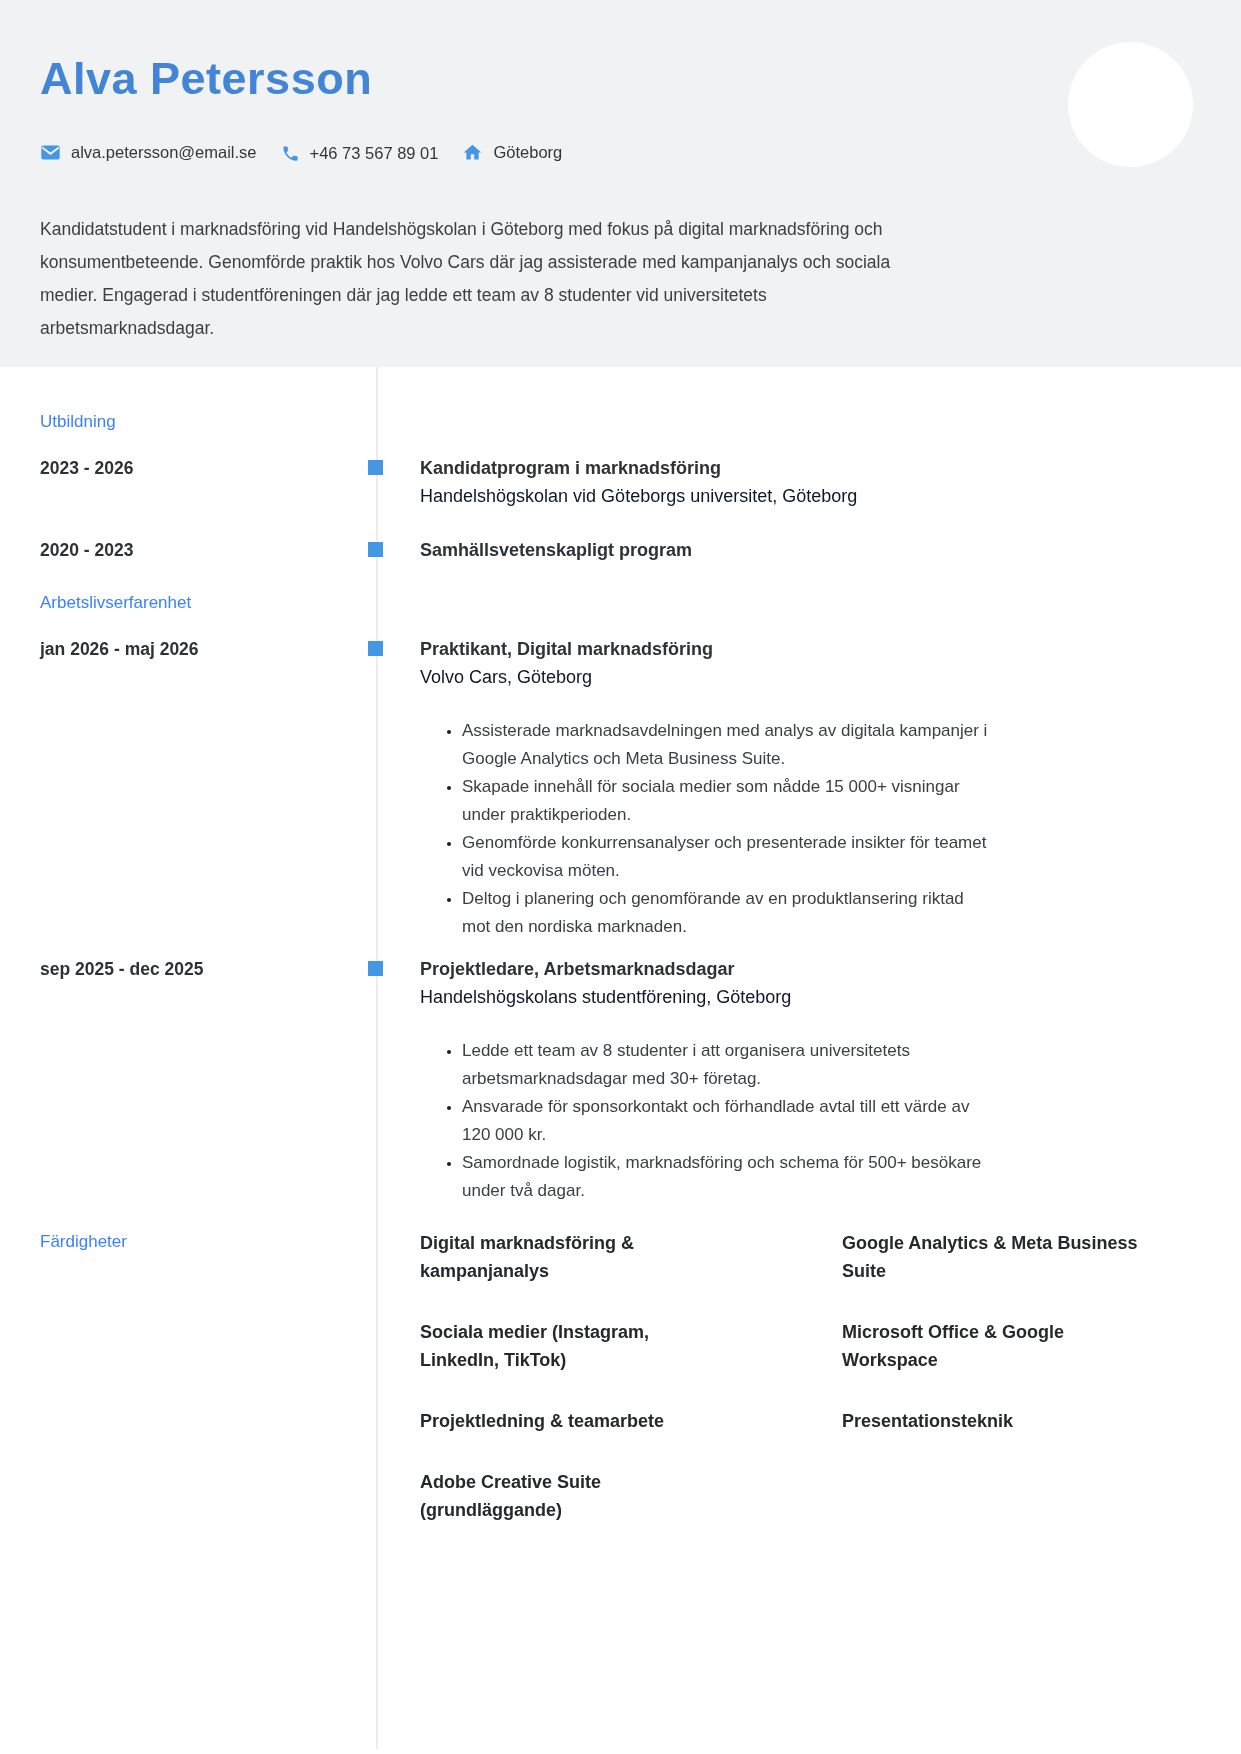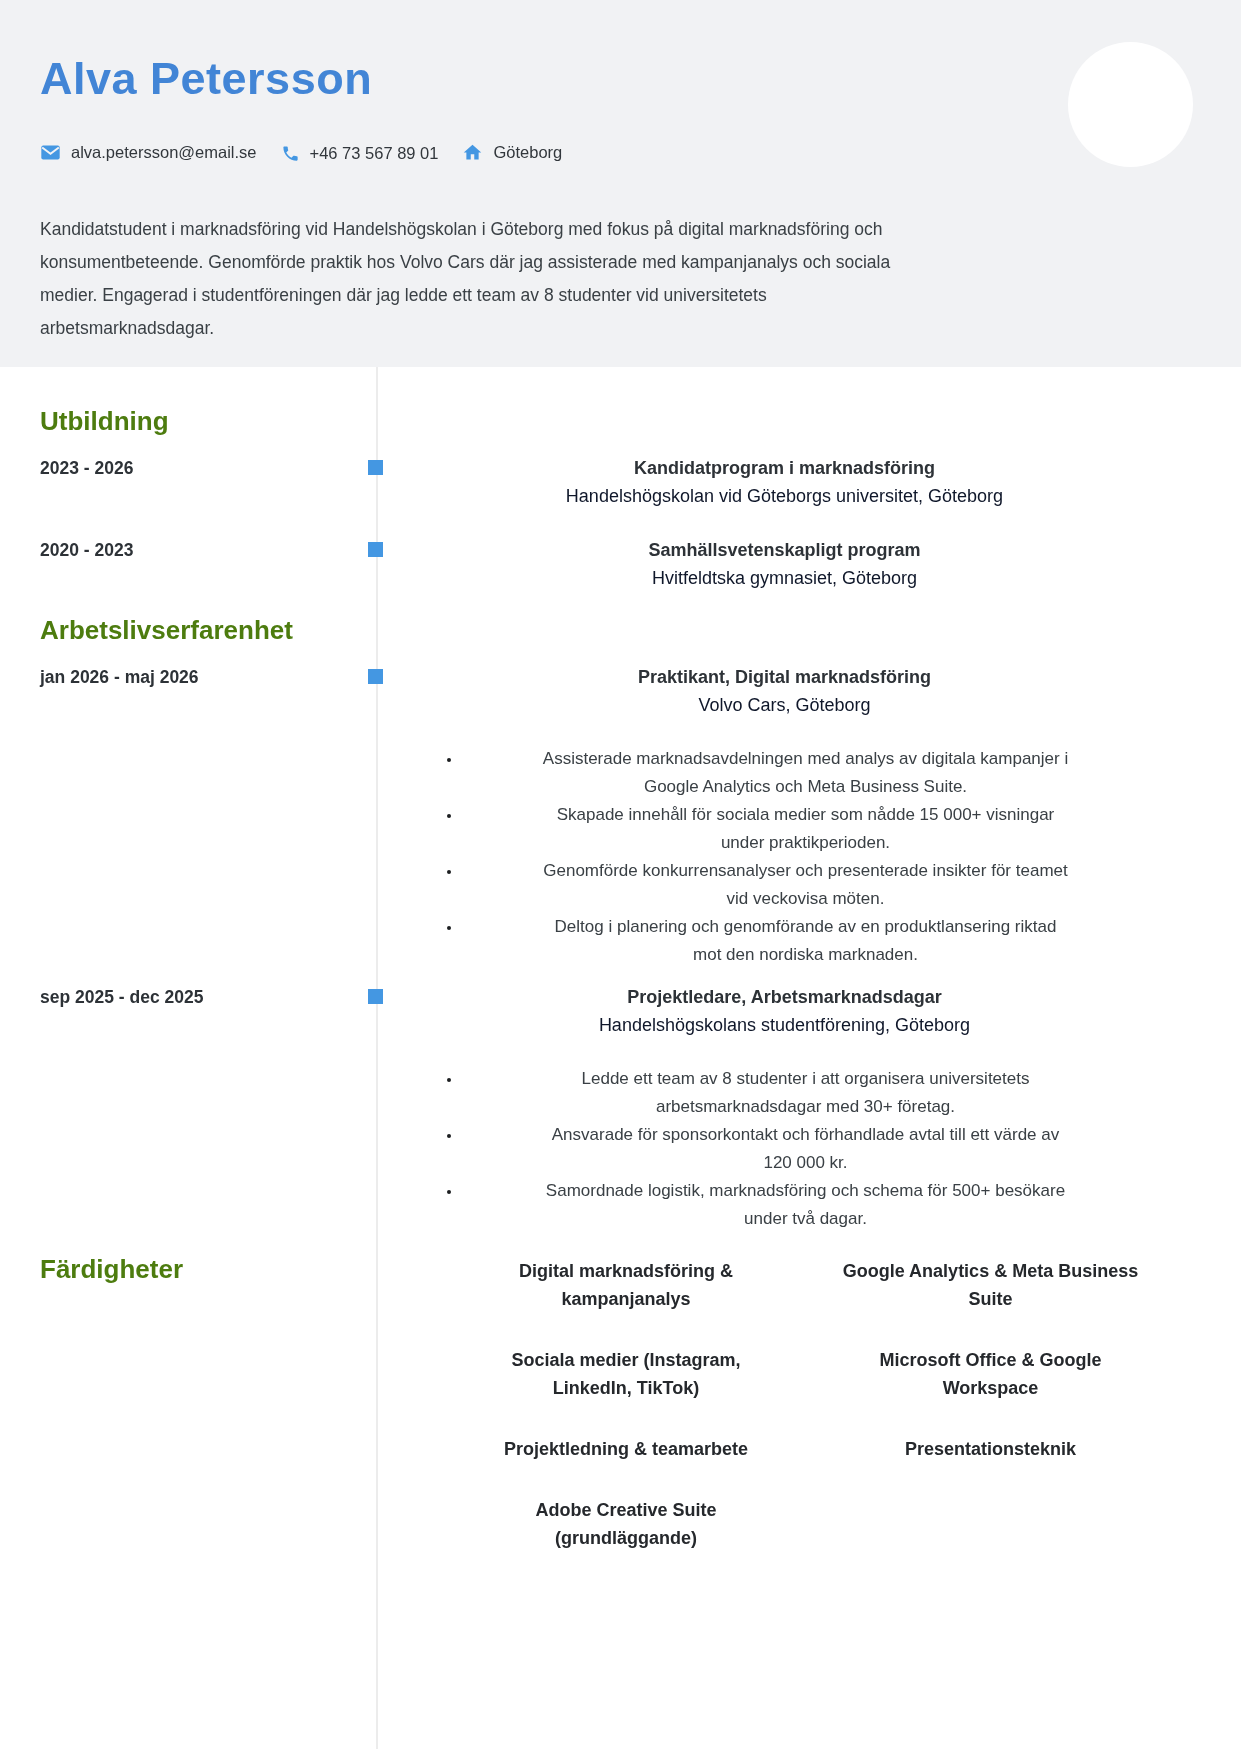--- a/index.html
+++ b/index.html
@@ -72,27 +72,27 @@
     top: 0;
     bottom: 0;
     width: 2px;
     background: #ececec;
   }
   .row {
     display: grid;
     grid-template-columns: 376px 1fr;
   }
   .cell-left { padding-left: 40px; }
-  .cell-right { position: relative; padding-left: 44px; padding-right: 92px; text-align: center; }
+  .cell-right { position: relative; padding-left: 44px; padding-right: 92px; }
 
   .section-title {
-    color: #4d7c0f;
-    font-size: 26px;
+    color: #3b82f6;
+    font-size: 17px;
     line-height: 25px;
-    font-weight: 700;
+    font-weight: 400;
   }
   .head-row { margin-bottom: 20px; }
   .head-row.gap-above { margin-top: 20px; }
 
   .date {
     color: #2d3237;
     font-size: 17.5px;
     line-height: 28px;
     font-weight: 700;
   }
@@ -217,21 +217,20 @@
       </div>
     </div>
 
     <div class="row edu-row">
       <div class="cell-left">
         <div class="date">2020 - 2023</div>
       </div>
       <div class="cell-right">
         <span class="marker"></span>
         <div class="entry-title">Samhällsvetenskapligt program</div>
-        <div class="entry-sub">Hvitfeldtska gymnasiet, Göteborg</div>
       </div>
     </div>
 
     <div class="row head-row gap-above">
       <div class="cell-left">
         <h2 class="section-title">Arbetslivserfarenhet</h2>
       </div>
       <div class="cell-right"></div>
     </div>
 

